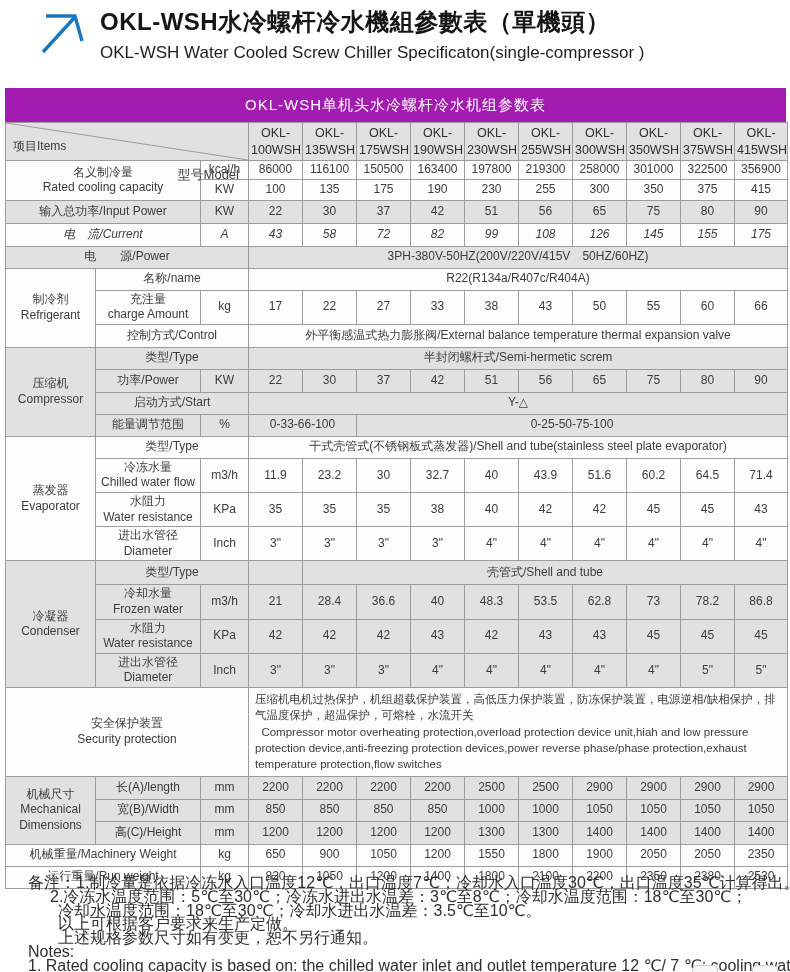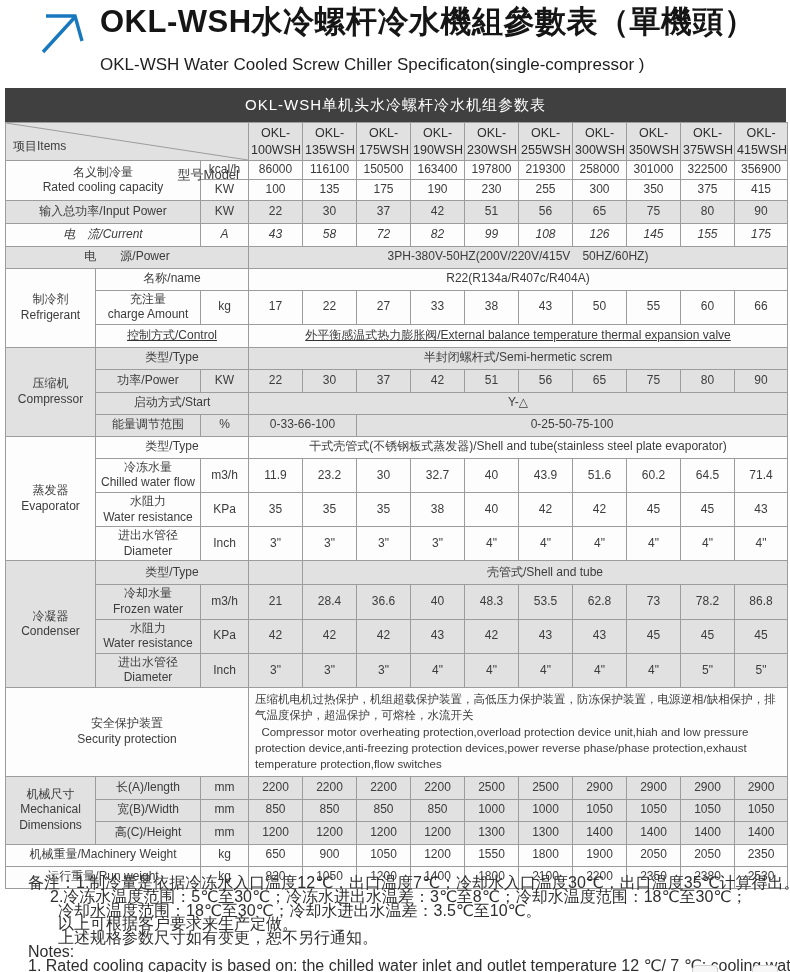--- a/index.html
+++ b/index.html
@@ -2,22 +2,22 @@
 <html><head>
 <meta charset="utf-8">
 <style>
   html,body{margin:0;padding:0;background:#fff;}
   .page{position:relative;width:790px;height:972px;overflow:hidden;background:#fff;
         font-family:"Liberation Sans","DejaVu Sans",sans-serif;color:#333;}
   
   .masthead{position:absolute;left:0;top:0;width:790px;height:88px;}
   .logo{position:absolute;left:26px;top:6px;}
   .titles{position:absolute;left:100px;top:6px;width:680px;}
-  .title-cn{font-size:31px;font-weight:700;color:#151515;letter-spacing:.5px;line-height:32px;}
-  .title-en{font-size:17px;color:#1e1e1e;line-height:22px;margin-top:16px;}
+  .title-cn{font-size:24px;font-weight:700;color:#151515;letter-spacing:.5px;line-height:32px;}
+  .title-en{font-size:17px;color:#1e1e1e;line-height:22px;margin-top:4px;}
   
   .spec{position:absolute;left:5px;top:88px;width:781px;}
   .caption{height:34px;display:flex;align-items:center;justify-content:center;
            background:#29ABE2;color:#fff;font-size:15px;letter-spacing:1px;}
   table{border-collapse:collapse;table-layout:fixed;width:781px;border:1px solid #7e7e7e;}
   td{border:1px solid #9c9c9c;text-align:center;vertical-align:middle;
      font-size:12px;color:#3c3c3c;padding:1px 2px;white-space:pre-line;line-height:1.3;}
   td.g{background:#E1E1E1;} td.w{background:#FDFDFD;}
   td.mh{font-size:12.5px;color:#2e2e2e;line-height:1.35;}
   td.lbl,td.group{font-size:12px;}
@@ -46,21 +46,21 @@
       <path d="M20,10 L49,10 L56,35" fill="none" stroke="#1878BE" stroke-width="3.4"></path>
       <path d="M17,46 L49,11" fill="none" stroke="#1878BE" stroke-width="3.4"></path>
     </svg>
     <div class="titles">
       <div class="title-cn">OKL-WSH水冷螺杆冷水機組參數表（單機頭）</div>
       <div class="title-en">OKL-WSH Water Cooled Screw Chiller Specificaton(single-compressor )</div>
     </div>
   </div>
 
   <div class="spec">
-    <div class="caption" style="background: #404040;">OKL-WSH单机头水冷螺杆冷水机组参数表</div>
+    <div class="caption" style="background: #a21caf;">OKL-WSH单机头水冷螺杆冷水机组参数表</div>
     <table>
       <colgroup>
         <col style="width:90px">
           <col style="width:105px">
           <col style="width:48px">
         <col style="width:54px">
           <col style="width:54px">
           <col style="width:54px">
           <col style="width:54px">
         <col style="width:54px">
@@ -170,21 +170,21 @@
             <td class="val w">22</td>
             <td class="val w">27</td>
             <td class="val w">33</td>
             <td class="val w">38</td>
             <td class="val w">43</td>
             <td class="val w">50</td>
             <td class="val w">55</td>
             <td class="val w">60</td>
             <td class="val w">66</td>
           </tr>
-          <tr style="height: 23px; text-decoration: underline;">
+          <tr style="height: 23px;">
             <td class="lbl w" colspan="2">控制方式/Control</td>
             <td class="val w" colspan="10">外平衡感温式热力膨胀阀/External balance temperature thermal expansion valve</td>
           </tr>
           <tr style="height: 22px;">
             <td class="group g" rowspan="4">压缩机
 Compressor</td>
             <td class="lbl g" colspan="2">类型/Type</td>
             <td class="val g" colspan="10">半封闭螺杆式/Semi-hermetic screm</td>
           </tr>
           <tr style="height: 23px;">

